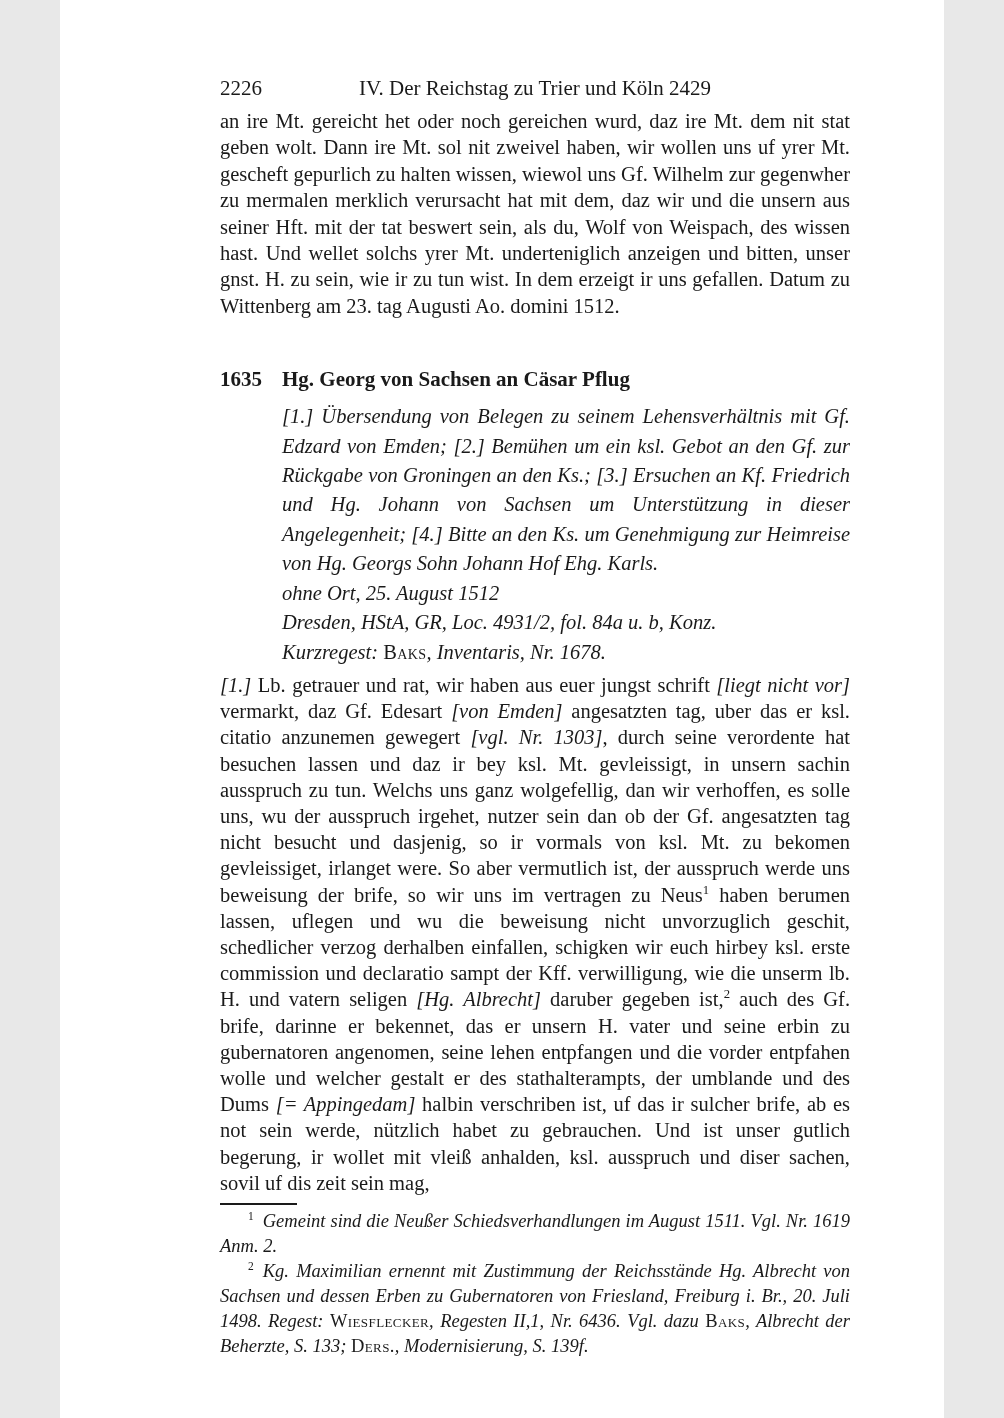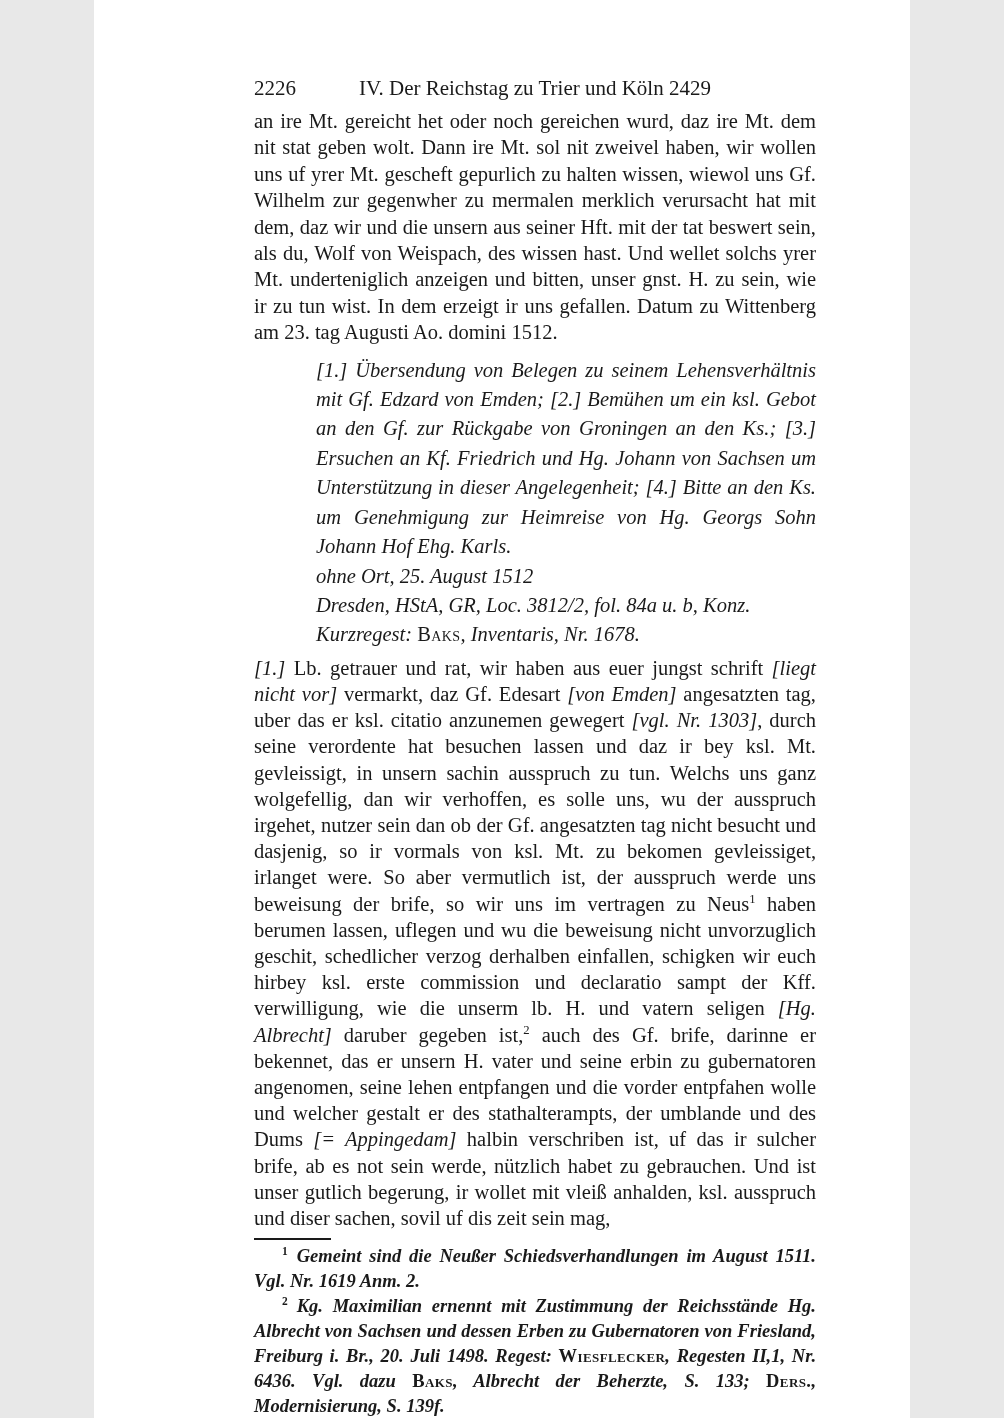--- a/index.html
+++ b/index.html
@@ -1,19 +1,19 @@
 <!DOCTYPE html>
 <html lang="de"><head>
 <meta charset="utf-8">
 <style>
   * { margin: 0; padding: 0; box-sizing: border-box; }
   html, body { background: #e8e8e8; }
   .page {
     position: relative;
-    width: 816px;
+    width: 884px;
     height: 1418px;
     margin: 0 auto;
     background: #ffffff;
     color: #1a1a1a;
     font-family: "Liberation Serif", "DejaVu Serif", serif;
     padding: 76px 94px 0 160px;
     overflow: hidden;
   }
   
   .running-head {
@@ -74,40 +74,44 @@
     margin-top: 7px;
     width: 77px;
     border-top: 2px solid #1a1a1a;
   }
   .footnotes {
     margin-top: 4px;
     font-size: 18.5px;
     line-height: 25px;
     text-align: justify;
   }
-  .footnote { text-indent: 26px; font-style: italic; font-weight: bold; }
+  .footnote { text-indent: 26px; font-style: italic; }
   .footnote sup { margin-right: 9px; margin-left: 2px; font-style: normal; }
 </style>
 </head>
 <body>
 
 <div class="page">
 
   <div class="running-head">
     <span class="page-num">2226</span>
     <span class="head-title">IV. Der Reichstag zu Trier und Köln 2429</span>
   </div>
 
   <p class="intro">an ire Mt. gereicht het oder noch gereichen wurd, daz ire Mt. dem nit stat geben wolt. Dann ire Mt. sol nit zweivel haben, wir wollen uns uf yrer Mt. gescheft gepurlich zu halten wissen, wiewol uns Gf. Wilhelm zur gegenwher zu mermalen merklich verursacht hat mit dem, daz wir und die unsern aus seiner Hft. mit der tat beswert sein, als du, Wolf von Weispach, des wissen hast. Und wellet solchs yrer Mt. underteniglich anzeigen und bitten, unser gnst. H. zu sein, wie ir zu tun wist. In dem erzeigt ir uns gefallen. Datum zu Wittenberg am 23. tag Augusti Ao. domini 1512.</p>
 
+  <div class="entry-heading">
+    <span class="entry-num">1635</span>
+    <span class="entry-title">Hg. Georg von Sachsen an Cäsar Pflug</span>
+  </div>
 
   <div class="regest">
     <p class="summary">[1.] Übersendung von Belegen zu seinem Lehensverhältnis mit Gf. Edzard von Emden; [2.] Bemühen um ein ksl. Gebot an den Gf. zur Rückgabe von Groningen an den Ks.; [3.] Ersuchen an Kf. Friedrich und Hg. Johann von Sachsen um Unterstützung in dieser Angelegenheit; [4.] Bitte an den Ks. um Genehmigung zur Heimreise von Hg. Georgs Sohn Johann Hof Ehg. Karls.</p>
     <p class="meta-line">ohne Ort, 25. August 1512</p>
-    <p class="meta-line">Dresden, HStA, GR, Loc. 3812/2, fol. 84a u. b, Konz.</p>
+    <p class="meta-line">Dresden, HStA, GR, Loc. 4931/2, fol. 84a u. b, Konz.</p>
     <p class="meta-line"><span class="seg-i">Kurzregest: </span><span class="seg-sc">Baks</span><span>, </span><span class="seg-i">Inventaris, Nr. 1678.</span></p>
   </div>
 
   <p class="main-text"><span class="seg-i">[1.]</span><span> Lb. getrauer und rat, wir haben aus euer jungst schrift </span><span class="seg-i">[liegt nicht vor]</span><span> vermarkt, daz Gf. Edesart </span><span class="seg-i">[von Emden]</span><span> angesatzten tag, uber das er ksl. citatio anzunemen gewegert </span><span class="seg-i">[vgl. Nr. 1303]</span><span>, durch seine verordente hat besuchen lassen und daz ir bey ksl. Mt. gevleissigt, in unsern sachin ausspruch zu tun. Welchs uns ganz wolgefellig, dan wir verhoffen, es solle uns, wu der ausspruch irgehet, nutzer sein dan ob der Gf. angesatzten tag nicht besucht und dasjenig, so ir vormals von ksl. Mt. zu bekomen gevleissiget, irlanget were. So aber vermutlich ist, der ausspruch werde uns beweisung der brife, so wir uns im vertragen zu Neus</span><sup>1</sup><span> haben berumen lassen, uflegen und wu die beweisung nicht unvorzuglich geschit, schedlicher verzog derhalben einfallen, schigken wir euch hirbey ksl. erste commission und declaratio sampt der Kff. verwilligung, wie die unserm lb. H. und vatern seligen </span><span class="seg-i">[Hg. Albrecht]</span><span> daruber gegeben ist,</span><sup>2</sup><span> auch des Gf. brife, darinne er bekennet, das er unsern H. vater und seine erbin zu gubernatoren angenomen, seine lehen entpfangen und die vorder entpfahen wolle und welcher gestalt er des stathalterampts, der umblande und des Dums </span><span class="seg-i">[= Appingedam]</span><span> halbin verschriben ist, uf das ir sulcher brife, ab es not sein werde, nützlich habet zu gebrauchen. Und ist unser gutlich begerung, ir wollet mit vleiß anhalden, ksl. ausspruch und diser sachen, sovil uf dis zeit sein mag,</span></p>
 
   <div class="footnote-rule"></div>
 
   <div class="footnotes">
     <p class="footnote"><sup>1</sup><span class="seg-i">Gemeint sind die Neußer Schiedsverhandlungen im August 1511. Vgl. Nr. 1619 Anm. 2.</span></p>
     <p class="footnote"><sup>2</sup><span class="seg-i">Kg. Maximilian ernennt mit Zustimmung der Reichsstände Hg. Albrecht von Sachsen und dessen Erben zu Gubernatoren von Friesland, Freiburg i. Br., 20. Juli 1498. Regest: </span><span class="seg-sc">Wiesflecker</span><span>, </span><span class="seg-i">Regesten II,1, Nr. 6436. Vgl. dazu </span><span class="seg-sc">Baks</span><span>, </span><span class="seg-i">Albrecht der Beherzte, S. 133; </span><span class="seg-sc">Ders.</span><span>, </span><span class="seg-i">Modernisierung, S. 139f.</span></p>

